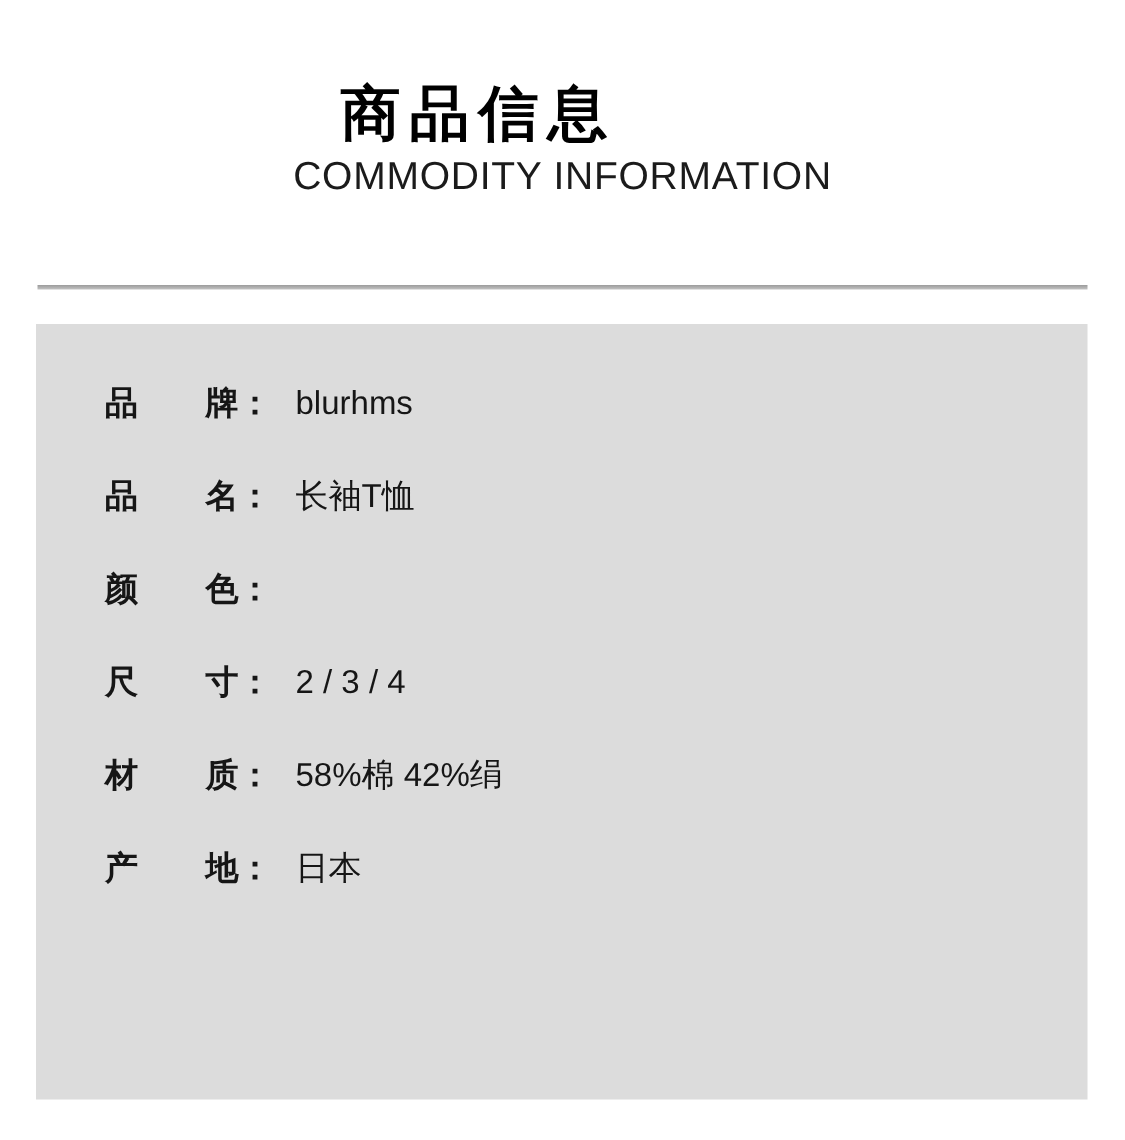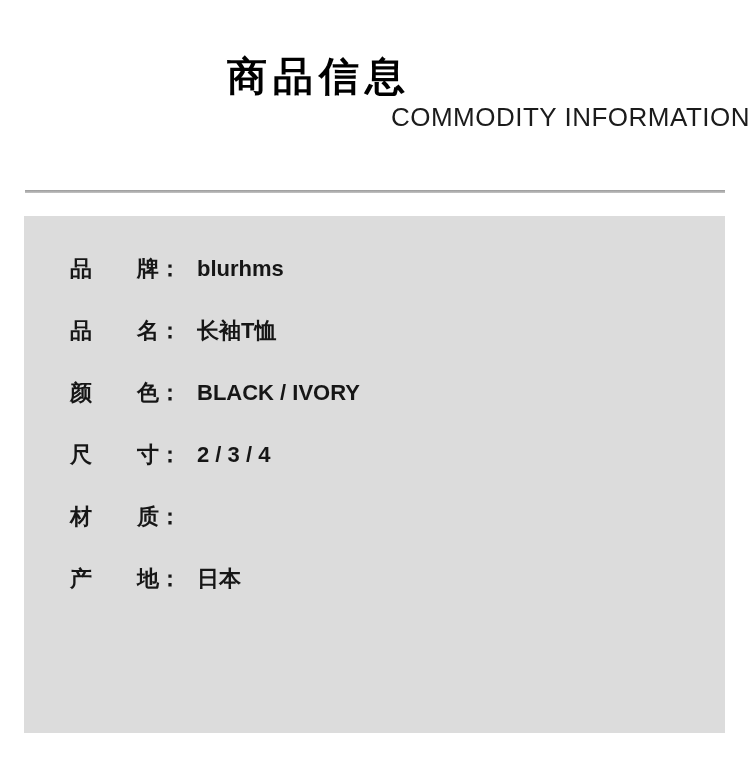--- a/index.html
+++ b/index.html
@@ -22,21 +22,21 @@
     font-weight: 900;
     letter-spacing: 6px;
     text-indent: 6px; 
     color: #000000;
   }
   .page-subtitle {
     position: absolute;
     top: 103px;
     left: 0;
     width: 750px;
-    text-align: right;
+    text-align: center;
     font-size: 26px;
     line-height: 28px;
     font-weight: 400;
     letter-spacing: 0.5px;
     color: #1b1b1b;
   }
   .divider {
     position: absolute;
     top: 190px;
     left: 25px;
@@ -67,21 +67,21 @@
     width: 89px;
     display: flex;
     justify-content: space-between;
     font-weight: 700;
   }
   .spec-colon {
     width: 38px;
     font-weight: 700;
   }
   .spec-value {
-    font-weight: 700;
+    font-weight: 400;
   }
 </style>
 </head>
 <body>
 
 <div class="page-title">商品信息</div>
 <div class="page-subtitle">COMMODITY INFORMATION</div>
 <div class="divider"></div>
 
 <div class="spec-panel">
@@ -103,38 +103,38 @@
     <span class="spec-colon">：</span>
     <span class="spec-value">长袖T恤</span>
   </div>
 
   <div class="spec-row">
     <span class="spec-label">
         <span>颜</span>
         <span>色</span>
       </span>
     <span class="spec-colon">：</span>
-    <span class="spec-value">BLACK / IVORY</span>
   </div>
 
   <div class="spec-row">
     <span class="spec-label">
         <span>尺</span>
         <span>寸</span>
       </span>
     <span class="spec-colon">：</span>
     <span class="spec-value">2 / 3 / 4</span>
   </div>
 
   <div class="spec-row">
     <span class="spec-label">
         <span>材</span>
         <span>质</span>
       </span>
     <span class="spec-colon">：</span>
+    <span class="spec-value">58%棉 42%绢</span>
   </div>
 
   <div class="spec-row">
     <span class="spec-label">
         <span>产</span>
         <span>地</span>
       </span>
     <span class="spec-colon">：</span>
     <span class="spec-value">日本</span>
   </div>

